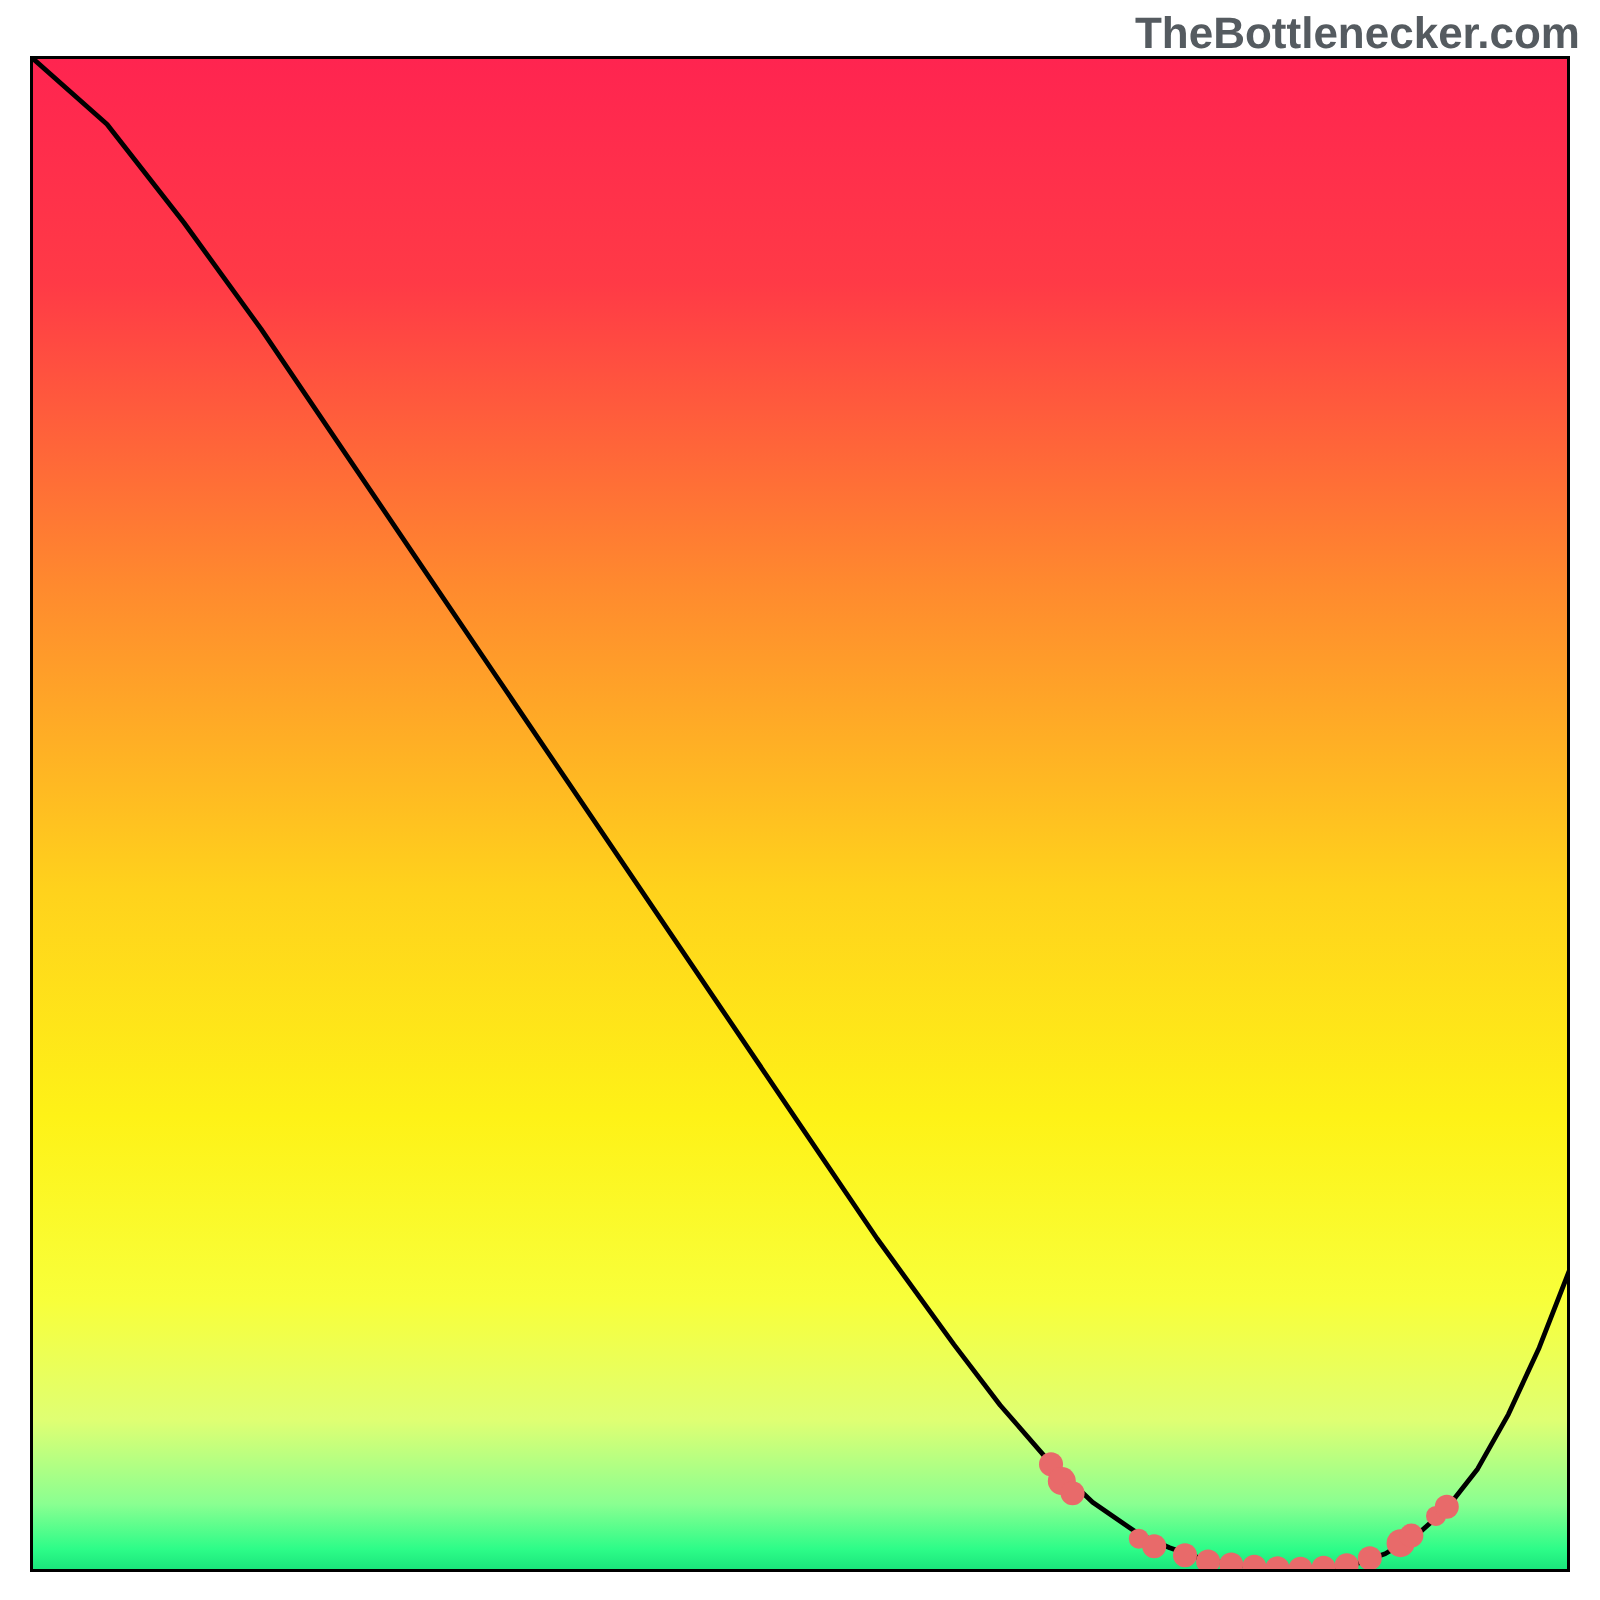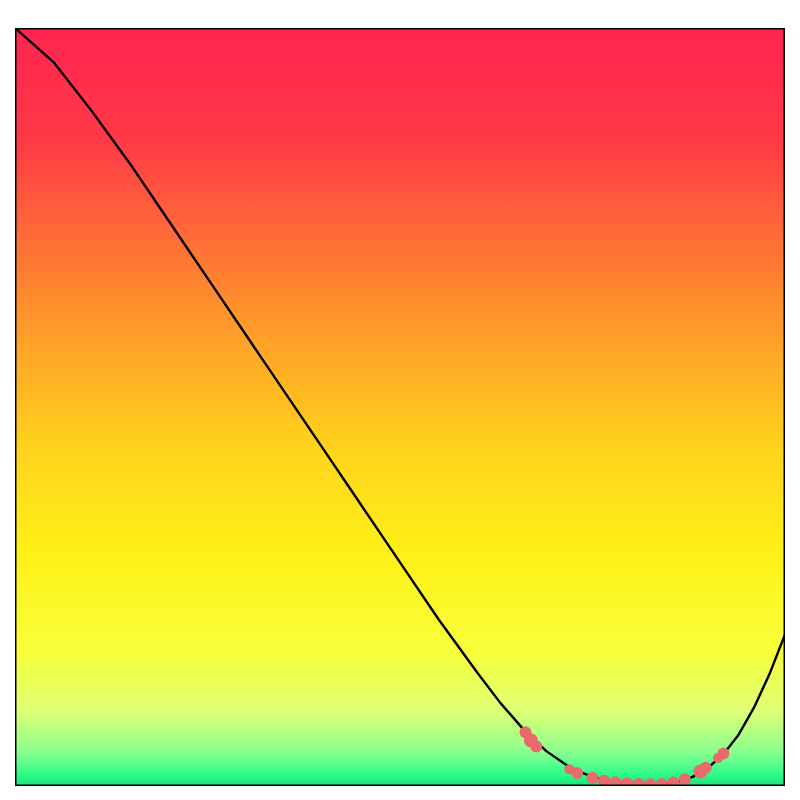--- a/index.html
+++ b/index.html
@@ -33,20 +33,21 @@
     top: 28px;
     width: 770px;
     height: 758px;
   }
   svg { display: block; }
 </style>
 </head>
 <body>
 
 <div id="container">
+  <div id="watermark">TheBottlenecker.com</div>
   <div id="plot">
       <svg width="770" height="758" viewBox="0 0 770 758">
         <defs>
           <linearGradient id="bg-grad" x1="0" y1="0" x2="0" y2="1">
             <stop offset="0%" stop-color="#ff2450"></stop>
             <stop offset="15%" stop-color="#ff3a46"></stop>
             <stop offset="35%" stop-color="#ff8a2e"></stop>
             <stop offset="55.00000000000001%" stop-color="#ffd21c"></stop>
             <stop offset="70%" stop-color="#fef217"></stop>
             <stop offset="82%" stop-color="#f8ff3a"></stop>

